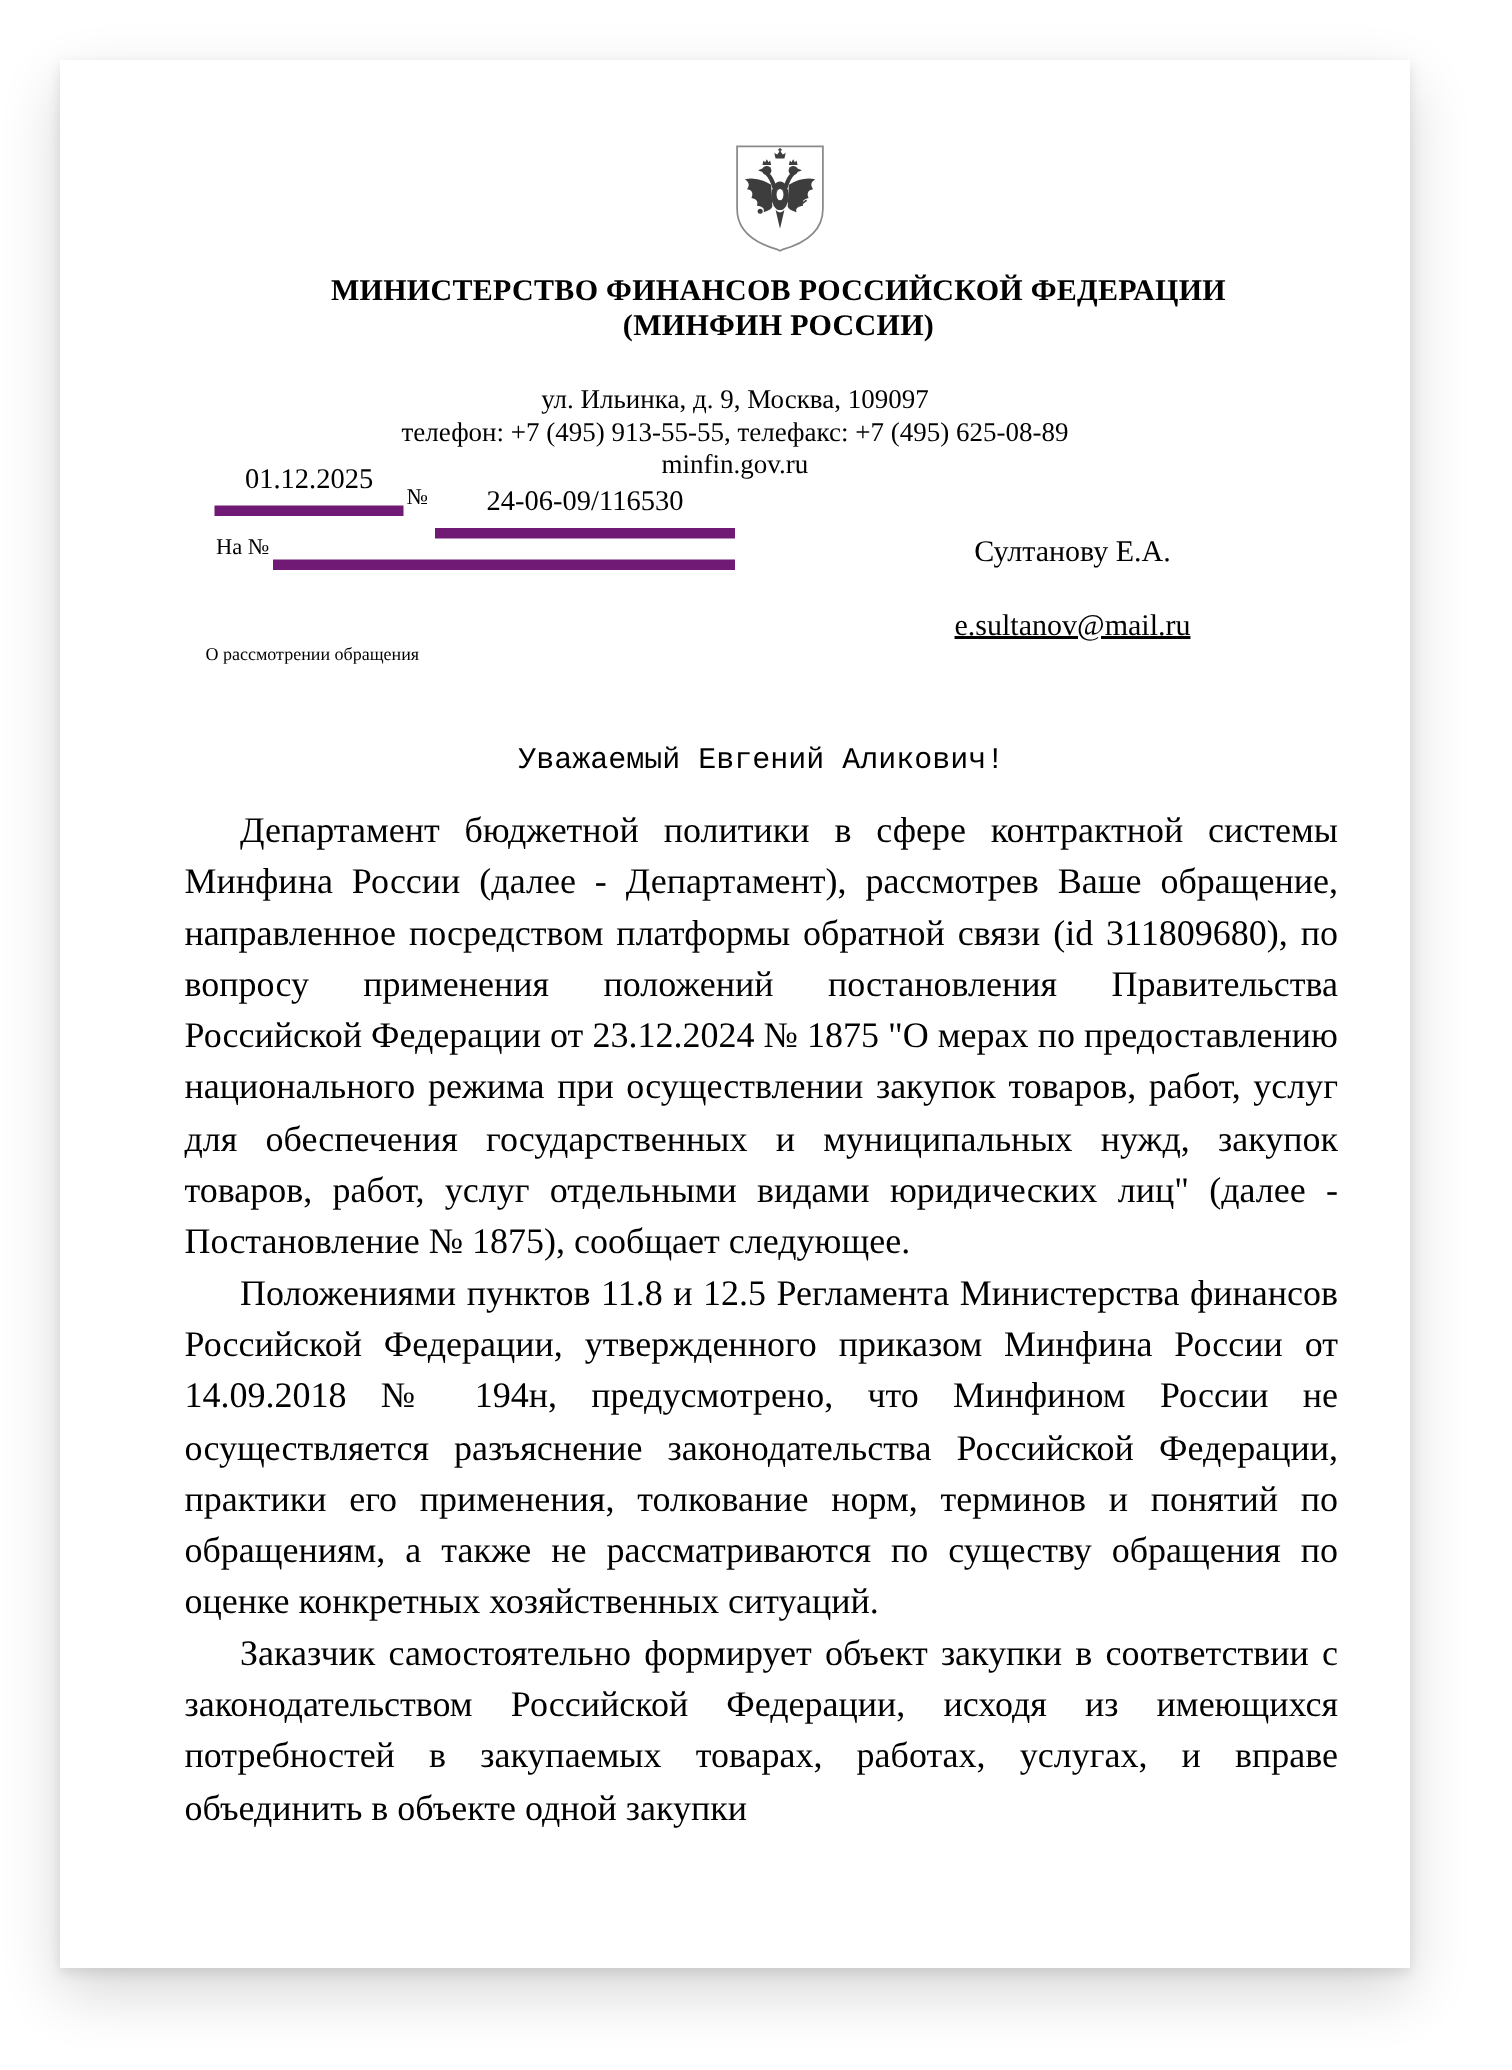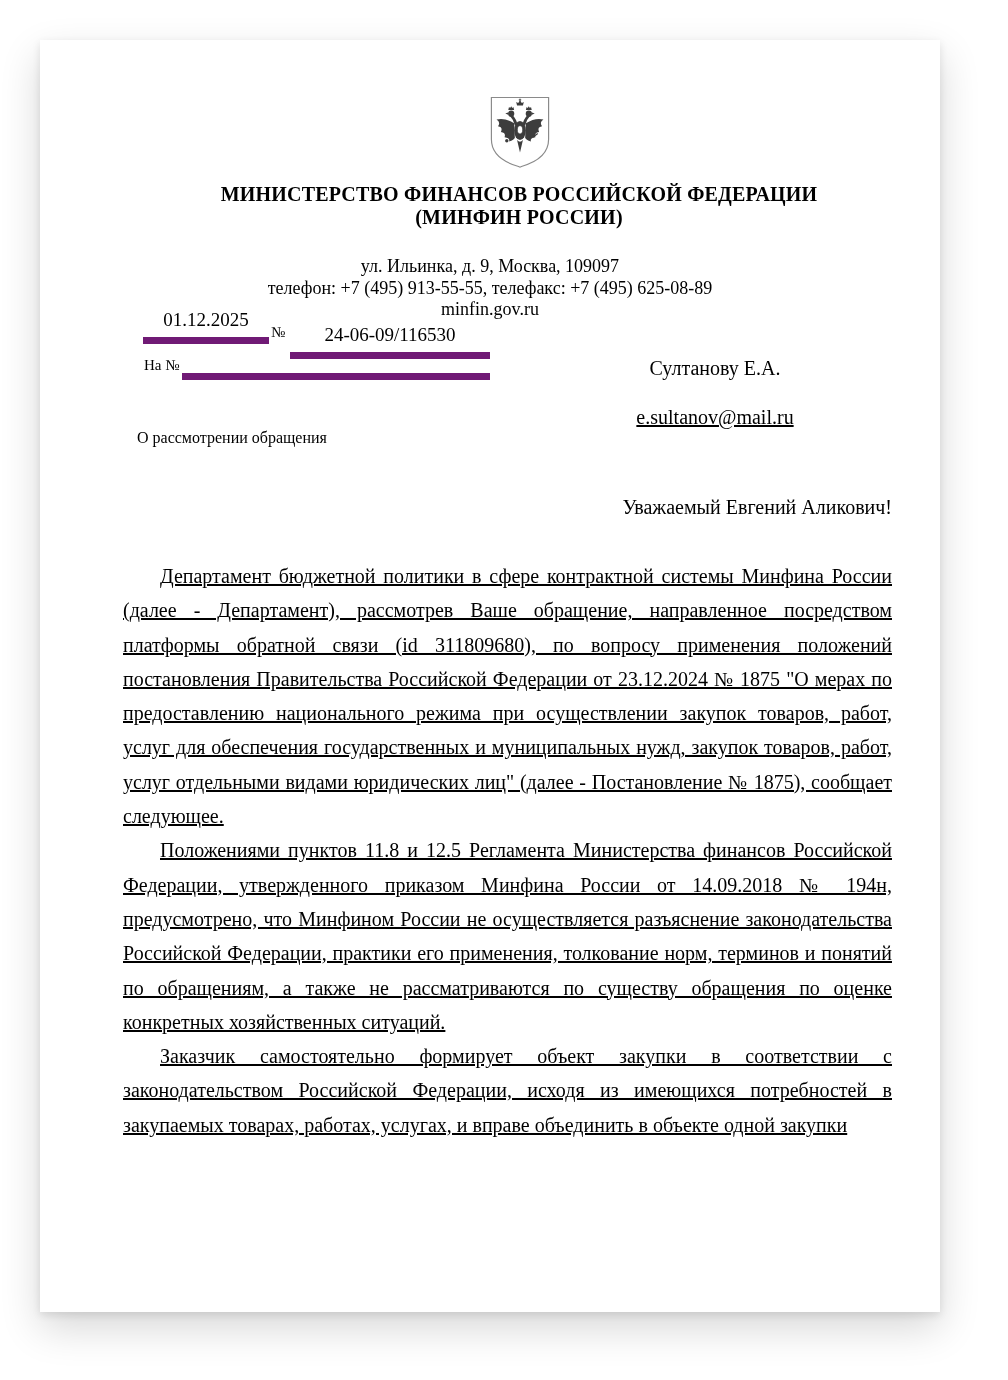--- a/index.html
+++ b/index.html
@@ -54,35 +54,35 @@
     left: 552px; top: 297px; width: 246px;
     text-align: center;
     font-size: 20px;
     line-height: 23px;
     margin-top: 20px;
   }
   .recipient .email { margin-top: 26px; text-decoration: underline; }
   .subject {
     position: absolute;
     left: 97px; top: 389px;
-    font-size: 16px;
+    font-size: 12px;
   }
   .salutation {
     position: absolute;
     left: 83px; top: 456px; width: 769px;
-    text-align: right;
+    text-align: center;
     font-size: 20px;
+    font-family: Liberation Mono, monospace;
   }
   .body-text {
     position: absolute;
-    left: 83px; top: 519px; width: 769px;
-    font-size: 20px;
+    left: 83px; top: 497px; width: 769px;
+    font-size: 24px;
     line-height: 34.3px;
     text-align: justify;
-    text-decoration: underline;
   }
   .body-text p { margin: 0; text-indent: 37px; }
 </style>
 </head>
 <body>
 
 <div class="page">
 
   <svg class="emblem" viewBox="0 0 90 100" xmlns="http://www.w3.org/2000/svg">
     <path d="M6,3 H84 V60 C84,80 68,91 47,97 L45,98 L43,97 C22,91 6,80 6,60 Z" fill="#ffffff" stroke="#8a8a8a" stroke-width="1.6"></path>

